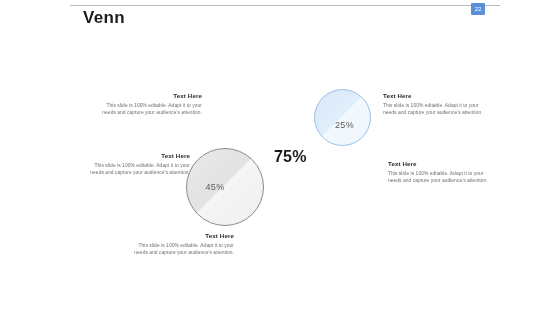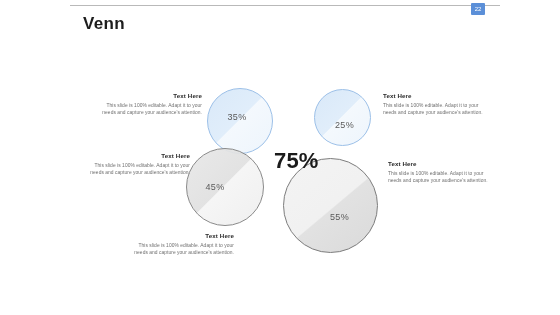--- a/index.html
+++ b/index.html
@@ -30,21 +30,21 @@
     font-size:6px;
     line-height:12px;
     text-align:center;
     letter-spacing:0px;
     border-radius:1px;
   }
 
   
   .title{
     position:absolute;
-    left:83px;top:14px;
+    left:83px;top:8px;
     font-size:17px;
     font-weight:600;
     color:#1d1d1d;
     letter-spacing:.3px;
   }
 
   
   .stage{
     position:absolute;
     left:0;top:0;width:560px;height:315px;
@@ -93,21 +93,21 @@
   #circle-35 .pct{ transform:translate(-3px,-4px); }
   #circle-25 .pct{ transform:translate(2px,-3px);margin-top:20px; }
   #circle-45 .pct{ transform:translate(-10px,0px); }
   #circle-20 .pct{ transform:translate(0px,2px); }
   #circle-55 .pct{ transform:translate(9px,11px); }
 
   
   .big-pct{
     position:absolute;
     left:274px;top:148px;
-    font-size:22px;
+    font-size:16px;
     font-weight:700;
     color:#1b1b1b;
     letter-spacing:.2px;
     z-index:8;
   }
 
   
   .tblock{ position:absolute; width:104px; z-index:7; }
   .tblock .th{
     font-size:6.2px;
@@ -137,36 +137,30 @@
 <div class="slide">
 
   <div class="top-rule"></div>
 
   <div class="page-badge">22</div>
 
   <div class="title">Venn</div>
 
   <div class="stage">
 
-    <div class="circ c-blue" id="circle-35">
-      <span class="pct">35%</span>
-    </div>
 
     <div class="circ c-blue" id="circle-25">
       <span class="pct">25%</span>
     </div>
 
     <div class="circ c-grey" id="circle-45">
       <span class="pct">45%</span>
     </div>
 
 
-    <div class="circ c-grey-big" id="circle-55">
-      <span class="pct">55%</span>
-    </div>
 
     <div class="big-pct">75%</div>
   </div>
 
   <div class="tblock ta-right" id="text-top-left">
     <div class="th">Text Here</div>
     <div class="tb">This slide is 100% editable. Adapt it to your needs and capture your audience's attention.</div>
   </div>
 
   <div class="tblock ta-left" id="text-top-right">

